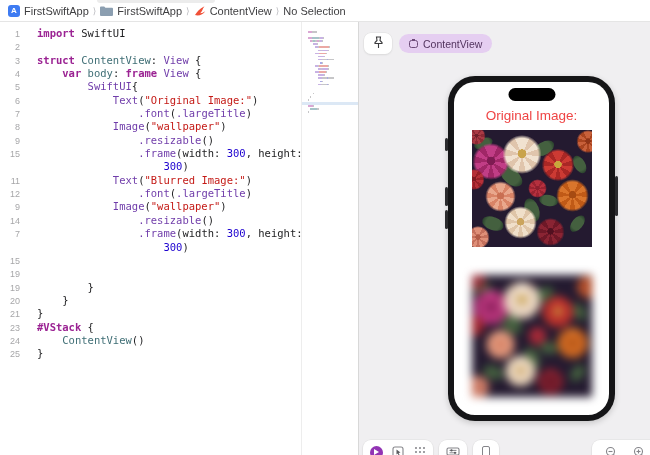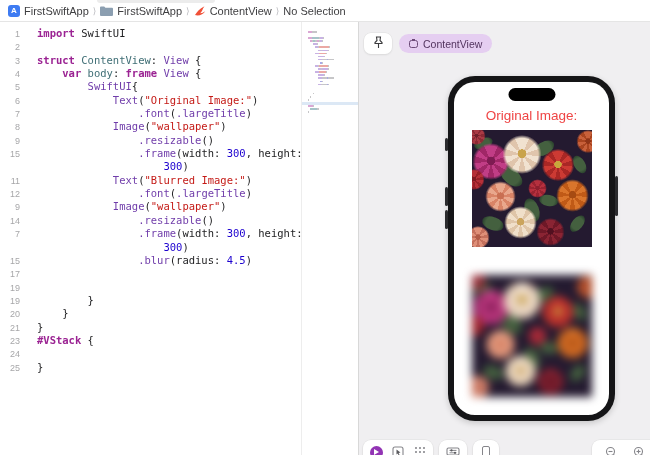--- a/index.html
+++ b/index.html
@@ -183,25 +183,20 @@
     <div class="crow">
       <span class="ln">7</span>
       <span class="ctext">                <span class="tk-t">.frame</span><span class="tk-p">(width: </span><span class="tk-num">300</span><span class="tk-p">, height:</span></span>
     </div>
     <div class="crow">
       <span class="ln"></span>
       <span class="ctext">                    <span class="tk-num">300</span><span class="tk-p">)</span></span>
     </div>
     <div class="crow">
       <span class="ln">15</span>
-      <span class="ctext">                <span class="tk-t">.blur</span><span class="tk-p">(radius: </span><span class="tk-num">4.5</span><span class="tk-p">)</span></span>
-    </div>
-    <div class="crow">
-      <span class="ln">17</span>
-      <span class="ctext"></span>
     </div>
     <div class="crow">
       <span class="ln">19</span>
       <span class="ctext"></span>
     </div>
     <div class="crow">
       <span class="ln">19</span>
       <span class="ctext">        <span class="tk-p">}</span></span>
     </div>
     <div class="crow">
@@ -211,20 +206,21 @@
     <div class="crow">
       <span class="ln">21</span>
       <span class="ctext"><span class="tk-p">}</span></span>
     </div>
     <div class="crow">
       <span class="ln">23</span>
       <span class="ctext"><span class="tk-k">#VStack</span><span class="tk-p"> {</span></span>
     </div>
     <div class="crow">
       <span class="ln">24</span>
+      <span class="ctext">    <span class="tk-d">ContentView</span><span class="tk-p">()</span></span>
     </div>
     <div class="crow">
       <span class="ln">25</span>
       <span class="ctext"><span class="tk-p">}</span></span>
     </div>
   </div>
 
 <div class="minimap" id="minimap">
     <div class="mrow"><span style="width: 0px;"></span><span style="width: 3.72px; background: rgb(219, 167, 212);"></span><span style="width: 4.96px; background: rgb(198, 198, 200);"></span></div>
     <div class="mrow"><span style="width: 0px;"></span></div>

